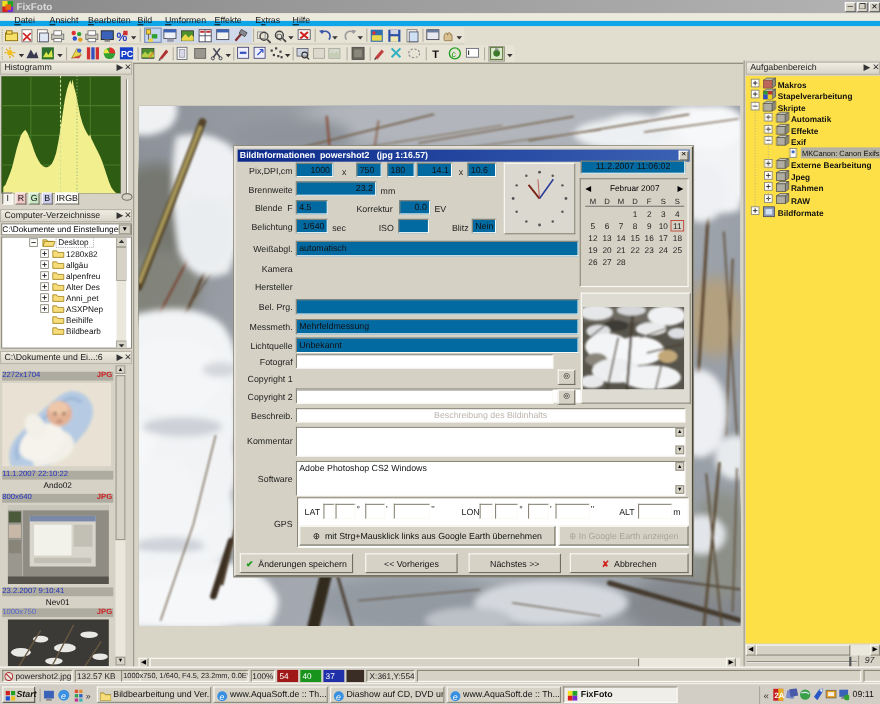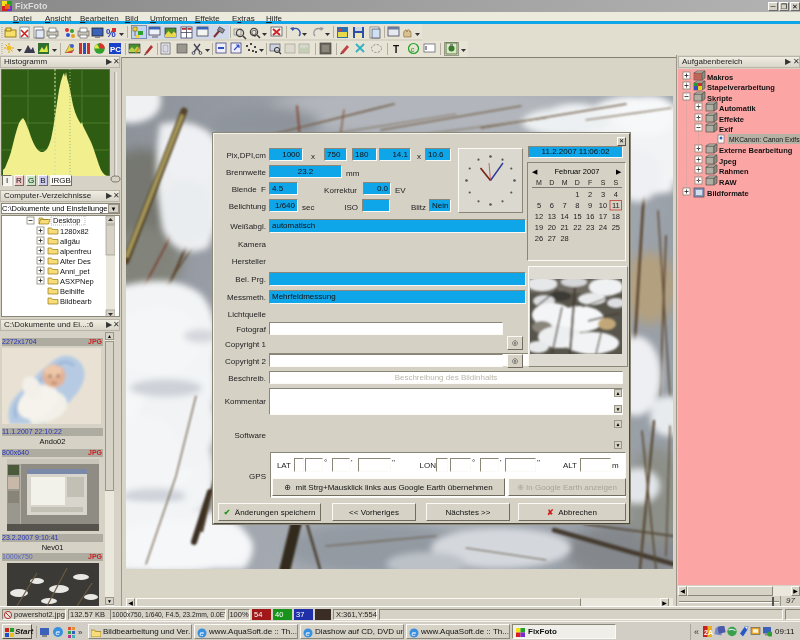--- a/index.html
+++ b/index.html
@@ -7,32 +7,32 @@
 body { font-family:"Liberation Sans", sans-serif; background:#d6d2c6; position:relative; }
 .abs { position:absolute; }
 
 #titlebar { left:0; top:0; width:800px; height:12px;
   background:linear-gradient(90deg,#898989,#9b9b9b 40%,#b3b3b3);
   color:#dcdcdc; font-size:9px; font-weight:bold; line-height:12px; }
 #titlebar .txt { position:absolute; left:15px; top:0px; }
 .wbtn { position:absolute; top:2px; width:10px; height:9px; background:#d6d2c6;
   border:1px solid; border-color:#fff #6a6a6a #6a6a6a #fff; font-size:7px; line-height:7px;
   text-align:center; color:#000; }
-#menubar { left:0; top:12px; width:800px; height:12px; background:#eceadd; border-bottom:3px solid #0ea5e9;
+#menubar { left:0; top:12px; width:800px; height:12px; background:#eceadd; border-bottom:5px solid #0ea5e9;
   font-size:8px; color:#1a1a1a; }
 #menubar span { position:absolute; top:2px; }
 #tb1 { left:0; top:24px; width:800px; height:17px; background:#e4e1d3; }
 #tb2 { left:0; top:41px; width:800px; height:16px; background:#e4e1d3; }
 
 .ptitle { position:absolute; height:12px; background:linear-gradient(#f0ede2,#d9d5c9);
   border:1px solid #b9b5a8; font-size:8px; color:#222; line-height:10px; padding-left:3px; }
 .pinx { position:absolute; top:1px; font-size:8px; color:#333; line-height:10px; }
 .sunken { border:1px solid; border-color:#8a8778 #fbfaf4 #fbfaf4 #8a8778; }
 .raised { border:1px solid; border-color:#fbfaf4 #8a8778 #8a8778 #fbfaf4; }
-.field { position:absolute; background:#0ea5e9; border:1px solid;
+.field { position:absolute; background:#0369a1; border:1px solid;
   border-color:#8a8778 #fbfaf4 #fbfaf4 #8a8778; font-size:8px; color:#111; line-height:11px;
   padding:0 2px; white-space:nowrap; overflow:hidden; }
 .wfield { background:#fff; }
 .lbl { position:absolute; font-size:8px; color:#222; text-align:right; white-space:nowrap; }
 .btn { position:absolute; background:#d6d2c6; border:1px solid; text-align:center;
   border-color:#fbfaf4 #716e60 #716e60 #fbfaf4; font-size:8px; color:#111; }
 </style>
 </head>
 <body>
 <div id="titlebar" class="abs">
@@ -653,20 +653,21 @@
  </g>
 </svg>
 
 <div class="abs" style="left:4px;top:540px;width:547px;height:10px;background:#eae7dc;"></div>
 <div class="abs raised" style="left:4px;top:540px;width:9px;height:10px;background:#d6d2c6;font-size:6px;line-height:8px;text-align:center;">◀</div>
 <div class="abs raised" style="left:14px;top:540px;width:445px;height:10px;background:#d6d2c6;"></div>
 <div class="abs raised" style="left:538px;top:540px;width:9px;height:10px;background:#d6d2c6;font-size:6px;line-height:8px;text-align:center;">▶</div>
 </div>
 
 <div id="dialog" class="abs" style="left:213px;top:133px;width:417px;height:391px;background:#d5d1c5;border:1px solid;border-color:#f4f3ec #4a483c #4a483c #f4f3ec;box-shadow:0 0 0 1px #8a8778;">
+ <div class="abs" style="left:2px;top:2px;width:411px;height:11px;background:linear-gradient(90deg,#0c2a8a,#3b62b4);color:#fff;font-size:8px;font-weight:bold;line-height:11px;padding-left:2px;">BildInformationen&nbsp;&nbsp;powershot2&nbsp;&nbsp;&nbsp;(jpg 1:16.57)</div>
  <div class="abs" style="left:403px;top:3px;width:9px;height:9px;background:#d5d1c5;border:1px solid;border-color:#fff #55534a #55534a #fff;font-size:6px;line-height:7px;text-align:center;">✕</div>
 
  <div class="lbl" style="left:2px;top:17px;width:50px;">Pix,DPI,cm</div>
  <div class="lbl" style="left:2px;top:34px;width:50px;">Brennweite</div>
  <div class="lbl" style="left:2px;top:51px;width:50px;">Blende&nbsp; F</div>
  <div class="lbl" style="left:2px;top:68px;width:50px;">Belichtung</div>
  <div class="lbl" style="left:2px;top:88px;width:50px;">Weißabgl.</div>
  <div class="lbl" style="left:2px;top:106px;width:50px;">Kamera</div>
  <div class="lbl" style="left:2px;top:123px;width:50px;">Hersteller</div>
  <div class="lbl" style="left:2px;top:141px;width:50px;">Bel. Prg.</div>
@@ -681,46 +682,48 @@
  <div class="lbl" style="left:2px;top:338px;width:50px;">GPS</div>
 
  <div class="field" style="left:55px;top:14px;width:34px;height:13px;text-align:right;">1000</div>
  <div class="lbl" style="left:93px;top:18px;width:12px;text-align:center;">x</div>
  <div class="field" style="left:110px;top:14px;width:23px;height:13px;">750</div>
  <div class="field" style="left:138px;top:14px;width:25px;height:13px;text-align:left;">180</div>
  <div class="field" style="left:165px;top:14px;width:32px;height:13px;text-align:right;">14.1</div>
  <div class="lbl" style="left:199px;top:18px;width:12px;text-align:center;">x</div>
  <div class="field" style="left:211px;top:14px;width:26px;height:13px;">10.6</div>
 
- <div class="field" style="left:55px;top:31px;width:73px;height:13px;text-align:center;">23.2</div>
+ <div class="field" style="left:55px;top:31px;width:73px;height:13px;text-align:right;">23.2</div>
  <div class="lbl" style="left:132px;top:35px;width:20px;text-align:left;">mm</div>
 
  <div class="field" style="left:55px;top:48px;width:29px;height:13px;">4.5</div>
  <div class="lbl" style="left:93px;top:52px;width:50px;">Korrektur</div>
  <div class="field" style="left:149px;top:48px;width:28px;height:13px;text-align:right;">0.0</div>
  <div class="lbl" style="left:181px;top:52px;width:14px;text-align:left;">EV</div>
 
  <div class="field" style="left:55px;top:65px;width:29px;height:13px;text-align:right;">1/640</div>
  <div class="lbl" style="left:88px;top:69px;width:16px;text-align:left;">sec</div>
  <div class="lbl" style="left:122px;top:69px;width:22px;">ISO</div>
  <div class="field" style="left:148px;top:65px;width:28px;height:13px;"></div>
  <div class="lbl" style="left:190px;top:69px;width:22px;">Blitz</div>
  <div class="field" style="left:215px;top:65px;width:22px;height:13px;">Nein</div>
 
  <div class="field" style="left:55px;top:85px;width:257px;height:14px;">automatisch</div>
  <div class="field" style="left:55px;top:138px;width:257px;height:14px;"></div>
  <div class="field" style="left:55px;top:156px;width:257px;height:14px;">Mehrfeldmessung</div>
+ <div class="field" style="left:55px;top:173px;width:257px;height:14px;">Unbekannt</div>
 
  <div class="field wfield" style="left:55px;top:188px;width:234px;height:13px;"></div>
  <div class="field wfield" style="left:55px;top:219px;width:282px;height:13px;color:#b9b6aa;">Copyright Fotograf</div>
  <div class="btn" style="left:293px;top:202px;width:16px;height:14px;font-size:7px;line-height:12px;">◎</div>
  <div class="field wfield" style="left:55px;top:220px;width:234px;height:13px;"></div>
  <div class="btn" style="left:293px;top:220px;width:16px;height:14px;font-size:7px;line-height:12px;">◎</div>
  <div class="field wfield" style="left:55px;top:237px;width:354px;height:13px;color:#b9b6aa;text-align:center;">Beschreibung des Bildinhalts</div>
  <div class="field wfield" style="left:55px;top:254px;width:354px;height:27px;"></div>
+ <div class="field wfield" style="left:55px;top:285px;width:354px;height:32px;">Adobe Photoshop CS2 Windows</div>
 
  <div class="abs" style="left:400px;top:255px;width:8px;height:8px;background:#d6d2c6;border:1px solid #9a978a;font-size:5px;text-align:center;line-height:7px;">▲</div>
  <div class="abs" style="left:400px;top:271px;width:8px;height:8px;background:#d6d2c6;border:1px solid #9a978a;font-size:5px;text-align:center;line-height:7px;">▼</div>
  <div class="abs" style="left:400px;top:286px;width:8px;height:8px;background:#d6d2c6;border:1px solid #9a978a;font-size:5px;text-align:center;line-height:7px;">▲</div>
  <div class="abs" style="left:400px;top:307px;width:8px;height:8px;background:#d6d2c6;border:1px solid #9a978a;font-size:5px;text-align:center;line-height:7px;">▼</div>
 
  <div class="abs sunken" style="left:56px;top:318px;width:356px;height:46px;background:#fff;"></div>
  <div class="lbl" style="left:60px;top:327px;width:17px;">LAT</div>
  <div class="field wfield" style="left:80px;top:324px;width:10px;height:14px;"></div>
  <div class="field wfield" style="left:91px;top:324px;width:18px;height:14px;"></div>
@@ -851,21 +854,21 @@
    <path d="M52 28 L80 18" stroke="#50463a" stroke-width="1.1" fill="none"></path>
    <path d="M66 75 L72 50" stroke="#4a4238" stroke-width="1.3" fill="none"></path>
   </g>
  </svg>
 </div>
 
 <div id="rightcol" class="abs" style="left:676px;top:55px;width:124px;height:553px;background:#d6d2c6;border-left:1px solid #9a978a;">
  <div class="ptitle" style="left:1px;top:1px;width:122px;">Aufgabenbereich</div>
  <div class="pinx" style="left:108px;top:2px;">▶</div>
  <div class="pinx" style="left:116px;top:2px;">✕</div>
- <div class="abs" style="left:1px;top:14px;width:122px;height:516px;background:#fca5a5;overflow:hidden;">
+ <div class="abs" style="left:1px;top:14px;width:122px;height:516px;background:#fde047;overflow:hidden;">
  <svg width="122" height="516">
   <defs>
    <g id="cube">
             <rect x="0" y="2" width="8" height="7" fill="#b0ada2" stroke="#55534a" stroke-width="0.7"></rect>
             <path d="M0 2 L3 0 L11 0 L8 2 z" fill="#cac7bc" stroke="#55534a" stroke-width="0.7"></path>
             <path d="M8 2 L11 0 L11 7 L8 9 z" fill="#908d82" stroke="#55534a" stroke-width="0.7"></path>
           </g>
    <g id="pm2">
             <rect x="0" y="0" width="7" height="7" fill="#fff" stroke="#8a8778" stroke-width="0.8"></rect>
             <line x1="1.5" y1="3.5" x2="5.5" y2="3.5" stroke="#333" stroke-width="0.9"></line>

